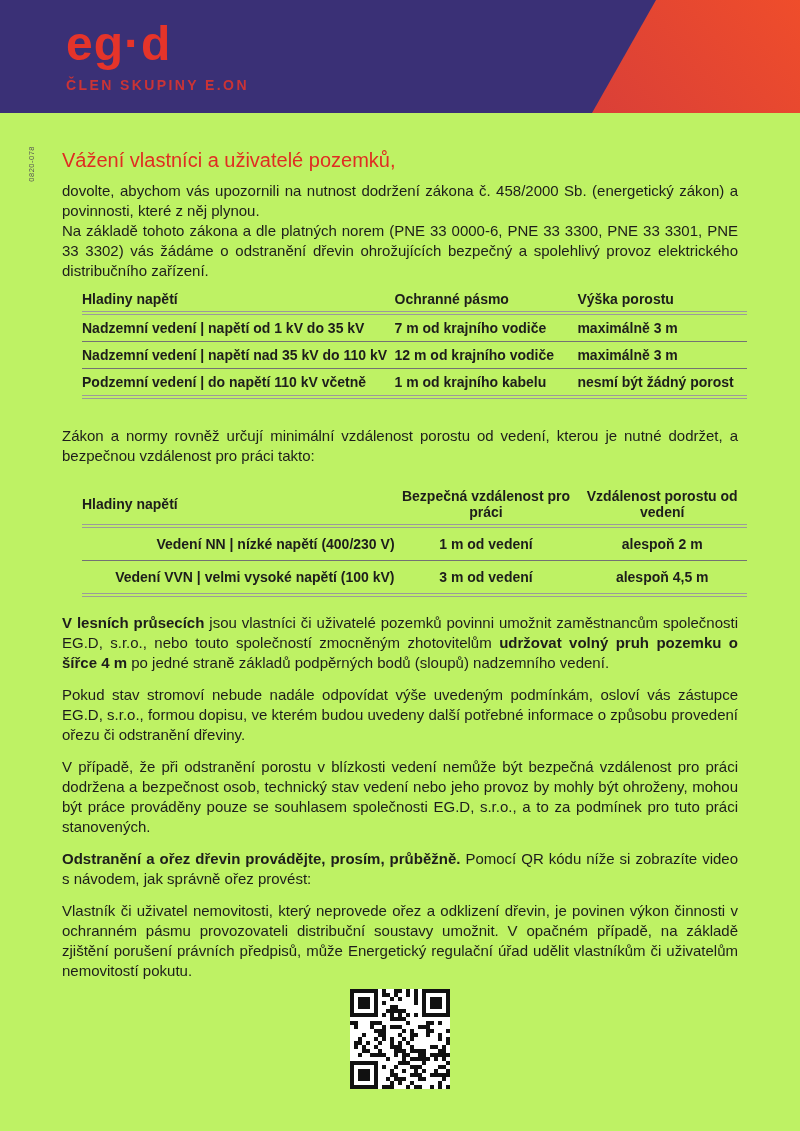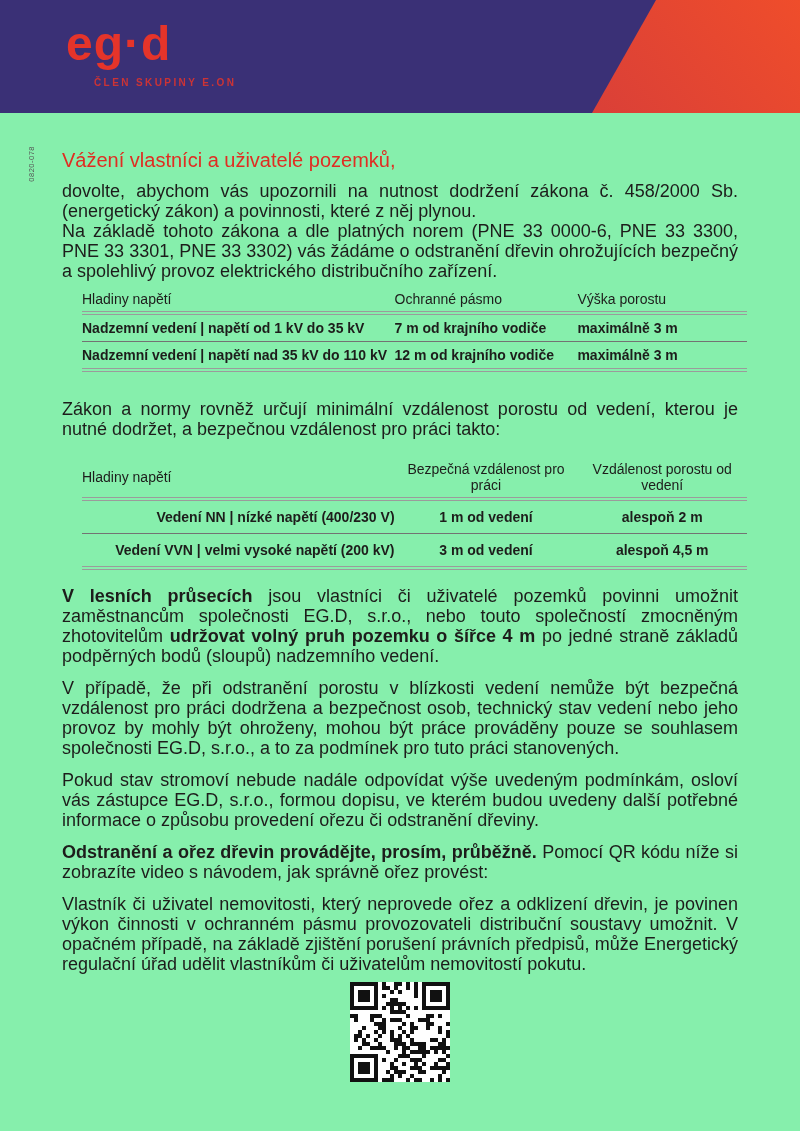--- a/index.html
+++ b/index.html
@@ -1,64 +1,64 @@
 <!DOCTYPE html>
 <html lang="cs"><head>
 <meta charset="utf-8">
 <style>
   * { margin:0; padding:0; box-sizing:border-box; }
   body { background:#e8e8e8; font-family:"Liberation Sans", sans-serif; }
   .page {
     position:relative; width:800px; height:1131px; margin:0 auto;
-    background:#86efac; color:#1d1d1b; overflow:hidden;
+    background:#bef264; color:#1d1d1b; overflow:hidden;
   }
 
   
   .header { position:relative; height:113px; background:#3a3076; overflow:hidden; }
   .header .red-shape {
     position:absolute; inset:0;
     background:linear-gradient(230deg, #ef4d2b 0%, #d13a3d 48%, #8e3a61 100%);
     clip-path:polygon(82% 0, 100% 0, 100% 100%, 74% 100%);
   }
   .logo-block { position:absolute; left:66px; top:18px; }
   .logo-text {
     font-size:48px; font-weight:900; color:#e5342a; letter-spacing:1px;
     line-height:1.1;
   }
   .logo-tagline {
-    margin-top:6px; font-size:10px; font-weight:700; color:#e5342a;
-    letter-spacing:2.4px; opacity:.85;margin-left:28px;
+    margin-top:6px; font-size:14px; font-weight:700; color:#e5342a;
+    letter-spacing:2.4px; opacity:.85;
   }
 
   
   .doc-code {
     position:absolute; left:27px; top:146px;
     writing-mode:vertical-rl; transform:rotate(180deg);
     font-size:7.5px; color:#555; letter-spacing:.5px;
   }
 
   
   .content { padding:0 62px; }
   .title { margin-top:36px; font-size:20px; font-weight:400; color:#e02d22; line-height:22px; }
 
-  p.body-text { font-size:18px; line-height:20px; text-align:justify; }
+  p.body-text { font-size:15px; line-height:20px; text-align:justify; }
   .intro { margin-top:10px; }
   .mt-sm { margin-top:12px; }
   .mt-lg { margin-top:16px; }
 
   
   table.limits {
     margin-left:20px; margin-top:8px; width:665px;
     border-collapse:collapse; font-size:14px; font-weight:700;
     table-layout:fixed;
   }
   table.limits col.c1 { width:47%; }
   table.limits col.c2 { width:27.5%; }
   table.limits col.c3 { width:25.5%; }
-  table.limits th { text-align:left; font-weight:400; padding:2px 0 4px 0; border-bottom:4px double #9b9b9b; }
+  table.limits th { text-align:left; font-weight:700; padding:2px 0 4px 0; border-bottom:4px double #9b9b9b; }
   table.limits td { padding:5px 0; }
   table.limits tr.r + tr.r td { border-top:1px solid #737373; }
   table.limits tr.r:last-child td { border-bottom:4px double #9b9b9b; }
   table.t2 { margin-top:20px; }
   table.t2 td { padding:8px 0;text-align:right; }
   table.t2 th.center, table.t2 td.center { text-align:center; }
 
   strong { font-weight:700; }
 
   
@@ -104,20 +104,25 @@
       <tr class="r">
         <td>Nadzemní vedení | napětí od 1 kV do 35 kV</td>
         <td>7 m od krajního vodiče</td>
         <td>maximálně 3 m</td>
       </tr>
       <tr class="r">
         <td>Nadzemní vedení | napětí nad 35 kV do 110 kV</td>
         <td>12 m od krajního vodiče</td>
         <td>maximálně 3 m</td>
       </tr>
+      <tr class="r">
+        <td>Podzemní vedení | do napětí 110 kV včetně</td>
+        <td>1 m od krajního kabelu</td>
+        <td>nesmí být žádný porost</td>
+      </tr>
     </tbody>
       </table>
 
     <p class="body-text" style="margin-top:27px;">Zákon a normy rovněž určují minimální vzdálenost porostu od vedení,  kterou je nutné dodržet, a bezpečnou vzdálenost pro práci takto:</p>
 
     <table class="limits t2">
       <colgroup>
           <col class="c1">
           <col class="c2">
           <col class="c3">
@@ -127,32 +132,32 @@
         <th>Hladiny napětí</th>
         <th class="center">Bezpečná vzdálenost pro práci</th>
         <th class="center">Vzdálenost porostu od vedení</th>
       </tr>
       <tr class="r">
         <td>Vedení NN | nízké napětí (400/230 V)</td>
         <td class="center">1 m od vedení</td>
         <td class="center">alespoň 2 m</td>
       </tr>
       <tr class="r">
-        <td>Vedení VVN | velmi vysoké napětí (200 kV)</td>
+        <td>Vedení VVN | velmi vysoké napětí (100 kV)</td>
         <td class="center">3 m od vedení</td>
         <td class="center">alespoň 4,5 m</td>
       </tr>
     </tbody>
       </table>
 
     <p class="body-text mt-lg"><strong>V lesních průsecích</strong><span> jsou vlastníci či uživatelé pozemků povinni umožnit zaměstnancům společnosti EG.D, s.r.o., nebo touto společností zmocněným zhotovitelům </span><strong>udržovat volný pruh pozemku o šířce 4 m</strong><span> po jedné straně základů podpěrných bodů (sloupů) nadzemního vedení.</span></p>
 
+    <p class="body-text mt-sm">Pokud stav stromoví nebude nadále odpovídat výše uvedeným podmínkám, osloví vás zástupce EG.D, s.r.o., formou dopisu, ve kterém budou uvedeny další potřebné informace o způsobu provedení ořezu či odstranění dřeviny.</p>
+
     <p class="body-text mt-sm">V případě, že při odstranění porostu v blízkosti vedení nemůže být bezpečná vzdálenost pro práci dodržena a bezpečnost osob, technický stav vedení nebo jeho provoz by mohly být ohroženy, mohou být práce prováděny pouze se souhlasem společnosti EG.D, s.r.o., a to za podmínek pro tuto práci stanovených.</p>
-
-    <p class="body-text mt-sm">Pokud stav stromoví nebude nadále odpovídat výše uvedeným podmínkám, osloví vás zástupce EG.D, s.r.o., formou dopisu, ve kterém budou uvedeny další potřebné informace o způsobu provedení ořezu či odstranění dřeviny.</p>
 
     <p class="body-text mt-sm"><strong>Odstranění a ořez dřevin provádějte, prosím, průběžně.</strong><span> Pomocí QR kódu níže si zobrazíte video s návodem, jak správně ořez provést:</span></p>
 
     <p class="body-text mt-sm">Vlastník či uživatel nemovitosti, který neprovede ořez a odklizení dřevin, je povinen výkon činnosti v ochranném pásmu provozovateli distribuční soustavy umožnit. V opačném případě, na základě zjištění porušení právních předpisů, může Energetický regulační úřad udělit vlastníkům či uživatelům nemovitostí pokutu.</p>
 
     <div class="qr-wrap">
       <svg id="qr" width="100" height="100" viewBox="0 0 100 100" fill="#111">
           <rect x="0" y="0" width="4" height="4"></rect>
           <rect x="4" y="0" width="4" height="4"></rect>
           <rect x="8" y="0" width="4" height="4"></rect>

